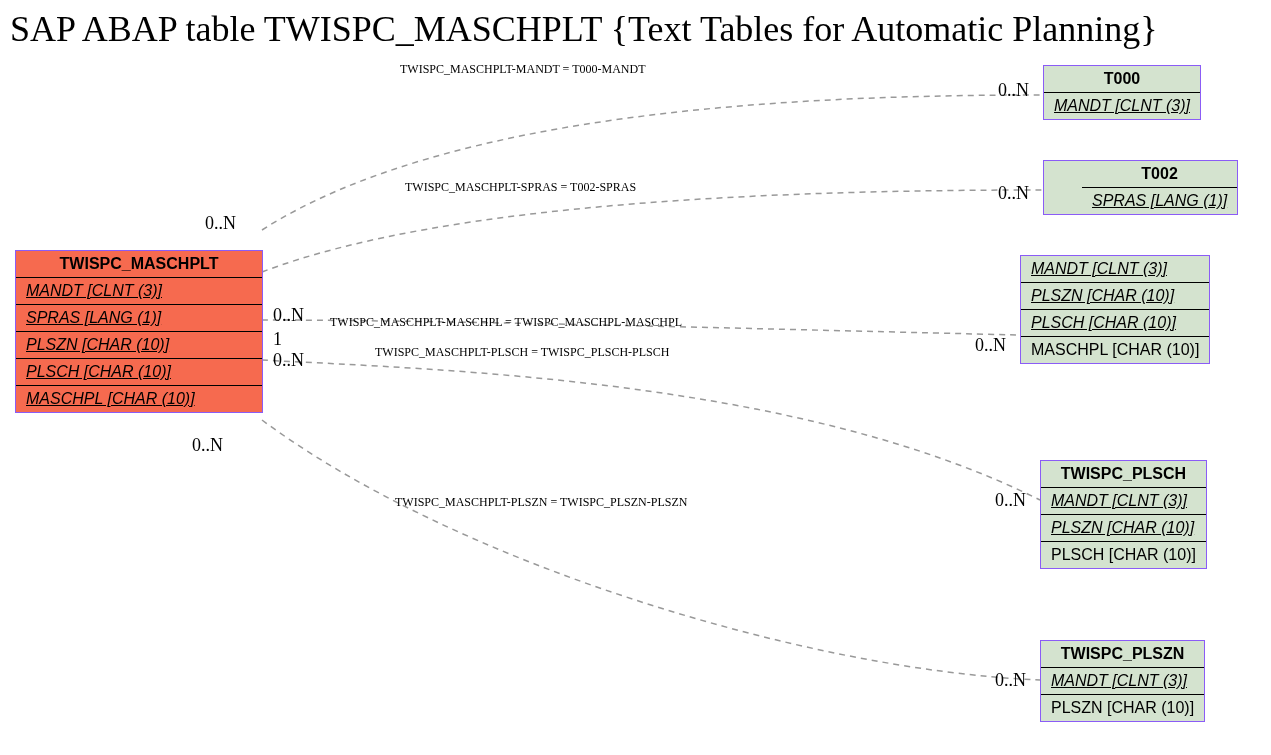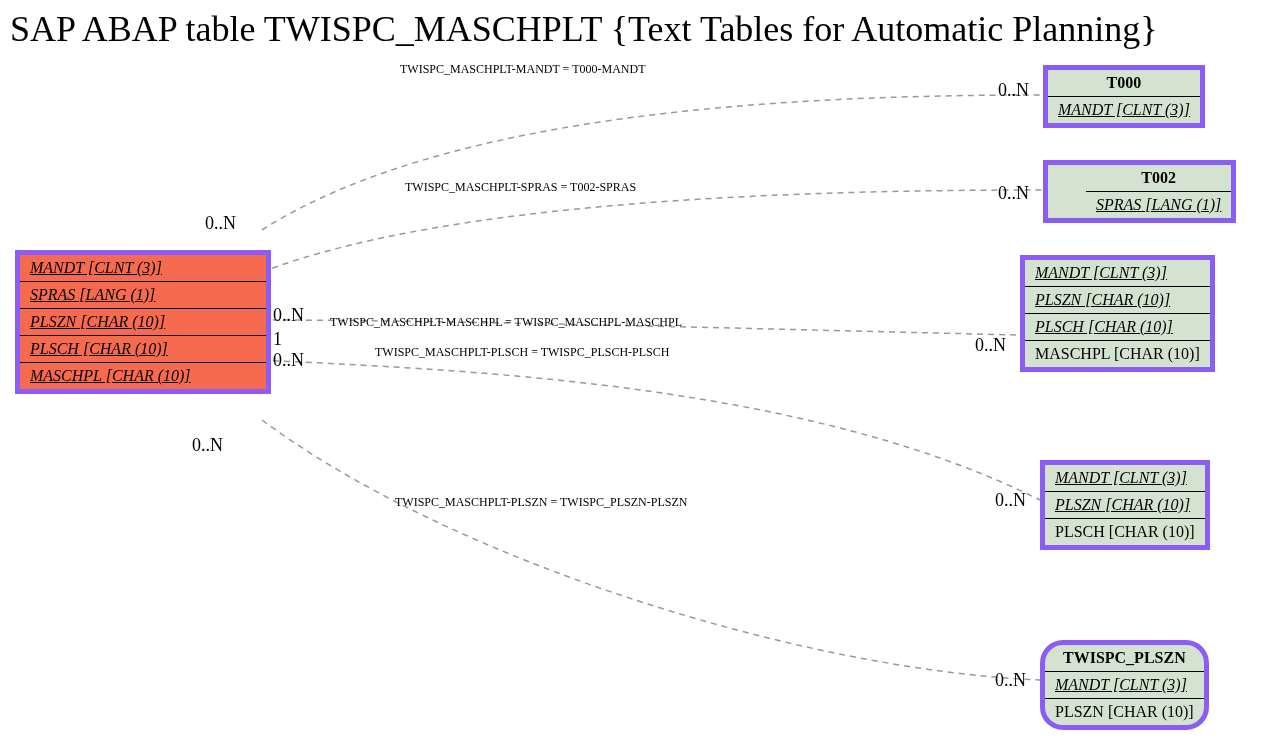--- a/index.html
+++ b/index.html
@@ -22,23 +22,23 @@
   }
   svg.connectors {
     position: absolute;
     left: 0; top: 0;
     width: 1271px;
     height: 755px;
     pointer-events: none;
   }
   .entity {
     position: absolute;
-    border: 5px solid #8b5cf6;
+    border: 1px solid #8b5cf6;
     background: #d4e3cf;
-    font-family: Liberation Serif, serif;
+    font-family: Liberation Sans, sans-serif;
     font-size: 16px;
   }
   .entity.main {
     background: #f66a4f;
   }
   .entity .ehead {
     font-weight: bold;
     text-align: center;
     padding: 4px 10px;
     border-bottom: 1px solid #000;
@@ -76,20 +76,21 @@
 
 <svg class="connectors">
   <path d="M 262 230 C 450 110, 800 95, 1042 95" stroke="#999" stroke-width="1.5" stroke-dasharray="6,5" fill="none"></path>
   <path d="M 262 272 C 450 200, 800 190, 1042 190" stroke="#999" stroke-width="1.5" stroke-dasharray="6,5" fill="none"></path>
   <path d="M 262 320 C 450 320, 800 330, 1020 335" stroke="#999" stroke-width="1.5" stroke-dasharray="6,5" fill="none"></path>
   <path d="M 262 360 C 450 370, 800 380, 1040 500" stroke="#999" stroke-width="1.5" stroke-dasharray="6,5" fill="none"></path>
   <path d="M 262 420 C 450 560, 800 670, 1040 680" stroke="#999" stroke-width="1.5" stroke-dasharray="6,5" fill="none"></path>
 </svg>
 
 <div class="entity main" style="left:15px; top:250px; width:246px;">
+  <div class="ehead">TWISPC_MASCHPLT</div>
   <div class="erow"><span class="key">MANDT [CLNT (3)]</span></div>
   <div class="erow"><span class="key">SPRAS [LANG (1)]</span></div>
   <div class="erow"><span class="key">PLSZN [CHAR (10)]</span></div>
   <div class="erow"><span class="key">PLSCH [CHAR (10)]</span></div>
   <div class="erow"><span class="key">MASCHPL [CHAR (10)]</span></div>
 </div>
 
 <div class="entity" style="left:1043px; top:65px;">
   <div class="ehead">T000</div>
   <div class="erow"><span class="key">MANDT [CLNT (3)]</span></div>
@@ -101,26 +102,27 @@
 </div>
 
 <div class="entity" style="left:1020px; top:255px;">
   <div class="erow"><span class="key">MANDT [CLNT (3)]</span></div>
   <div class="erow"><span class="key">PLSZN [CHAR (10)]</span></div>
   <div class="erow"><span class="key">PLSCH [CHAR (10)]</span></div>
   <div class="erow"><span>MASCHPL [CHAR (10)]</span></div>
 </div>
 
 <div class="entity" style="left:1040px; top:460px;">
+  <div class="ehead">TWISPC_PLSCH</div>
   <div class="erow"><span class="key">MANDT [CLNT (3)]</span></div>
   <div class="erow"><span class="key">PLSZN [CHAR (10)]</span></div>
   <div class="erow"><span>PLSCH [CHAR (10)]</span></div>
 </div>
 
-<div class="entity" style="left:1040px; top:640px;border-radius:23px;">
+<div class="entity" style="left:1040px; top:640px;">
   <div class="ehead">TWISPC_PLSZN</div>
   <div class="erow"><span class="key">MANDT [CLNT (3)]</span></div>
   <div class="erow"><span>PLSZN [CHAR (10)]</span></div>
 </div>
 
 <div class="rel-label" style="left:400px; top:62px;">TWISPC_MASCHPLT-MANDT = T000-MANDT</div>
 <div class="rel-label" style="left:405px; top:180px;">TWISPC_MASCHPLT-SPRAS = T002-SPRAS</div>
 <div class="rel-label" style="left:330px; top:315px;">TWISPC_MASCHPLT-MASCHPL = TWISPC_MASCHPL-MASCHPL</div>
 <div class="rel-label" style="left:375px; top:345px;">TWISPC_MASCHPLT-PLSCH = TWISPC_PLSCH-PLSCH</div>
 <div class="rel-label" style="left:395px; top:495px;">TWISPC_MASCHPLT-PLSZN = TWISPC_PLSZN-PLSZN</div>

